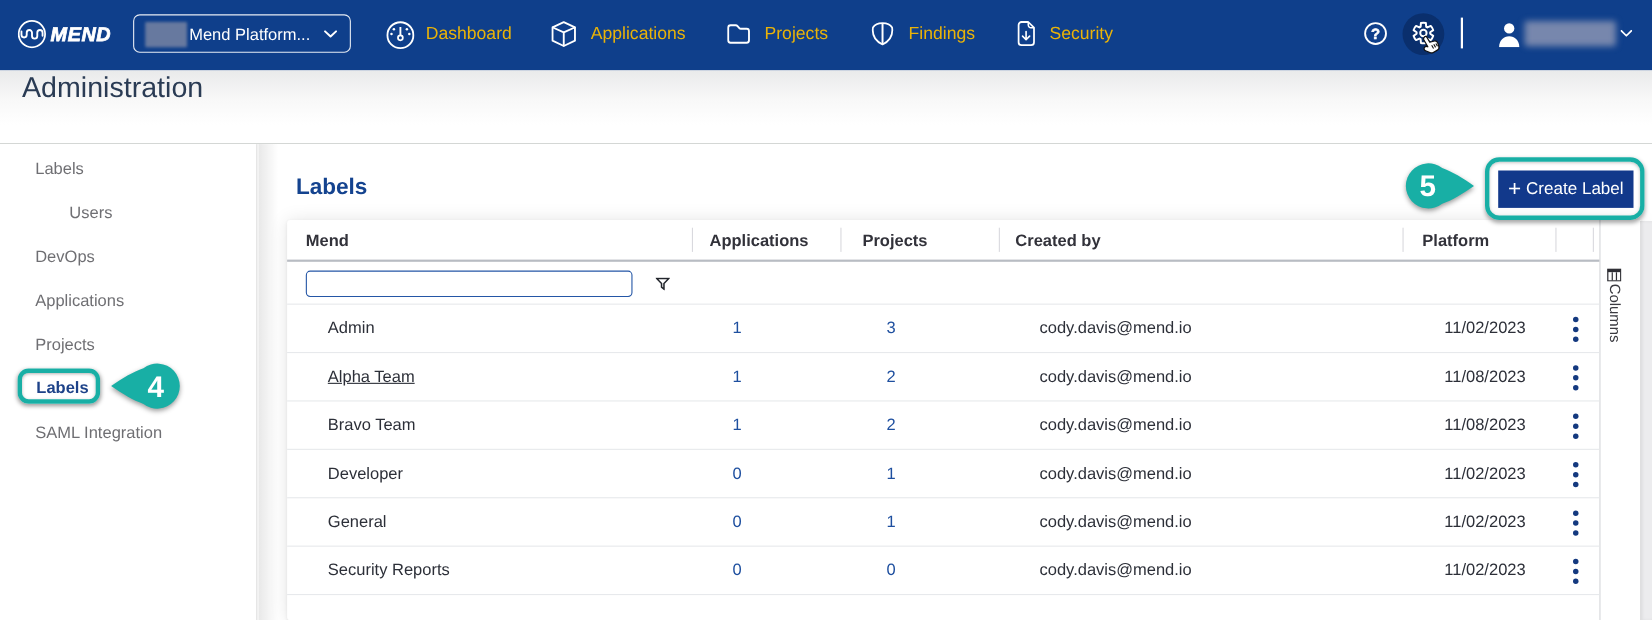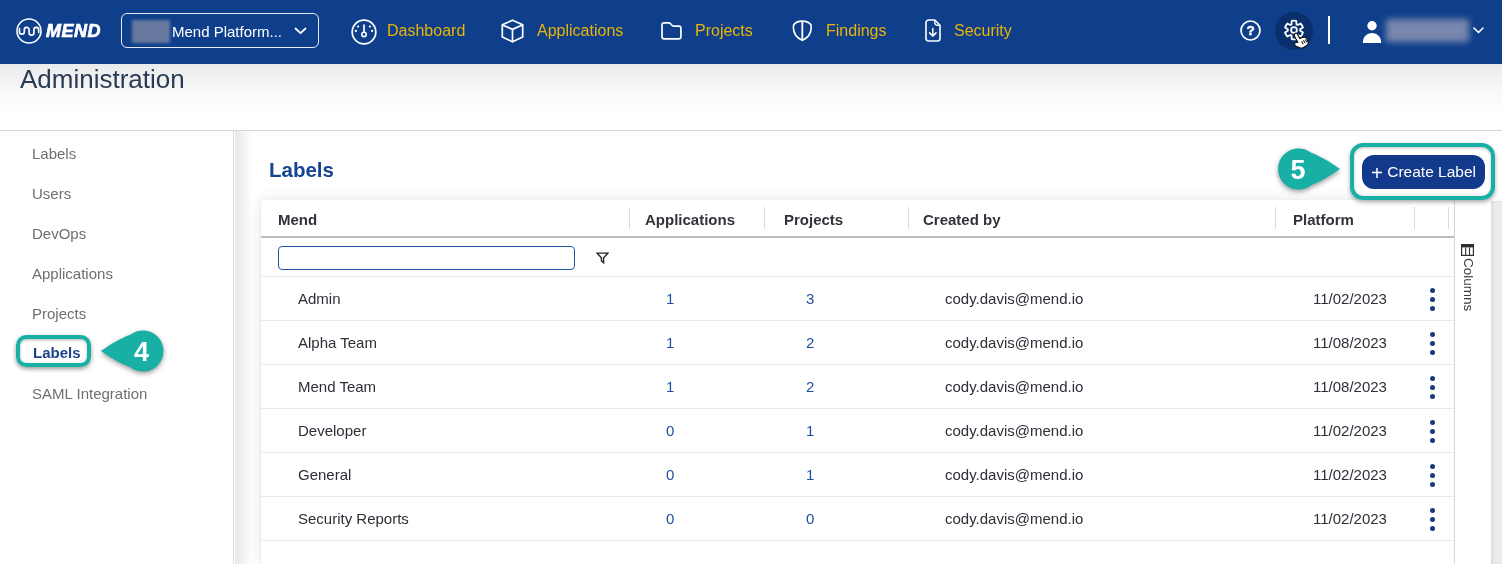--- a/index.html
+++ b/index.html
@@ -47,21 +47,21 @@
     border:1.5px solid #2456a6; border-radius:4px; background:#fff; }
 
   
   .dots { position:absolute; left:1430px; width:6px; }
   .dots i { display:block; width:5.2px; height:5.2px; border-radius:50%; background:#14397f; margin-bottom:3.9px; }
 
   
   #ring5 { position:absolute; left:1350px; top:143px; width:145px; height:57px;
     border:4.5px solid #18afa5; border-radius:13px; box-shadow:0 2px 4px rgba(0,0,0,0.35), inset 0 1px 3px rgba(0,0,0,0.25); }
   #cbtn { position:absolute; left:1362px; top:155px; width:123px; height:34px; background:#12398b;
-    border-radius:12px; color:#fff; font-size:15.5px; text-align:center; line-height:34px; }
+    border-radius:0; color:#fff; font-size:15.5px; text-align:center; line-height:34px; }
   
   #ring4 { position:absolute; left:16px; top:335px; width:75px; height:32px;
     border:4px solid #18afa5; border-radius:10px; box-shadow:0 2px 4px rgba(0,0,0,0.4), inset 0 1px 3px rgba(0,0,0,0.3); }
 
   
   #colstrip { position:absolute; left:1455px; top:200px; width:37px; height:364px; background:#fff; }
   #coltxt { position:absolute; left:1461px; top:258px; font-size:13.5px; color:#3a3a40;
     writing-mode:vertical-rl; }
 </style>
 </head>
@@ -154,21 +154,21 @@
   <div id="hdr">
       <h1>Administration</h1>
     </div>
 
   <div id="side"></div>
   <div id="main"></div>
   <div id="mainshadow"></div>
 
   <div id="side-items">
     <div class="abs it" style="top:145px;">Labels</div>
-    <div class="abs it" style="top:185px;">Users</div>
+    <div class="abs it" style="top:185px;margin-left:31px;">Users</div>
     <div class="abs it" style="top:225px;">DevOps</div>
     <div class="abs it" style="top:265px;">Applications</div>
     <div class="abs it" style="top:305px;">Projects</div>
     <div class="abs it" style="top:344px; left:33px; color:#1d4289; font-weight:700;">Labels</div>
     <div class="abs it" style="top:385px;">SAML Integration</div>
   </div>
   <div id="ring4"></div>
 
   <div id="title">Labels</div>
   <div id="card"></div>
@@ -207,32 +207,32 @@
     <div class="cell lnk" style="left:646px; top:290px;">1</div>
     <div class="cell lnk" style="left:786px; top:290px;">3</div>
     <div class="cell" style="left:925px; top:290px;">cody.davis@mend.io</div>
     <div class="cell" style="left:1293px; top:290px;">11/02/2023</div>
     <div class="dots" style="top:287.5px;">
         <i></i>
         <i></i>
         <i></i>
       </div>
 
-    <div class="cell" style="left:278px; top:334px;">Alpha Team</div>
+    <div class="cell" style="left:278px; top:334px;text-decoration:underline;">Alpha Team</div>
     <div class="cell lnk" style="left:646px; top:334px;">1</div>
     <div class="cell lnk" style="left:786px; top:334px;">2</div>
     <div class="cell" style="left:925px; top:334px;">cody.davis@mend.io</div>
     <div class="cell" style="left:1293px; top:334px;">11/08/2023</div>
     <div class="dots" style="top:331.5px;">
         <i></i>
         <i></i>
         <i></i>
       </div>
 
-    <div class="cell" style="left:278px; top:378px;">Mend Team</div>
+    <div class="cell" style="left:278px; top:378px;">Bravo Team</div>
     <div class="cell lnk" style="left:646px; top:378px;">1</div>
     <div class="cell lnk" style="left:786px; top:378px;">2</div>
     <div class="cell" style="left:925px; top:378px;">cody.davis@mend.io</div>
     <div class="cell" style="left:1293px; top:378px;">11/08/2023</div>
     <div class="dots" style="top:375.5px;">
         <i></i>
         <i></i>
         <i></i>
       </div>
 

